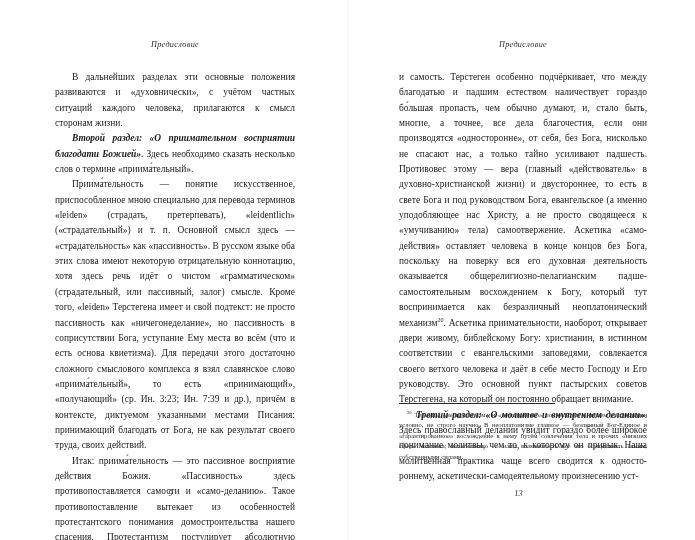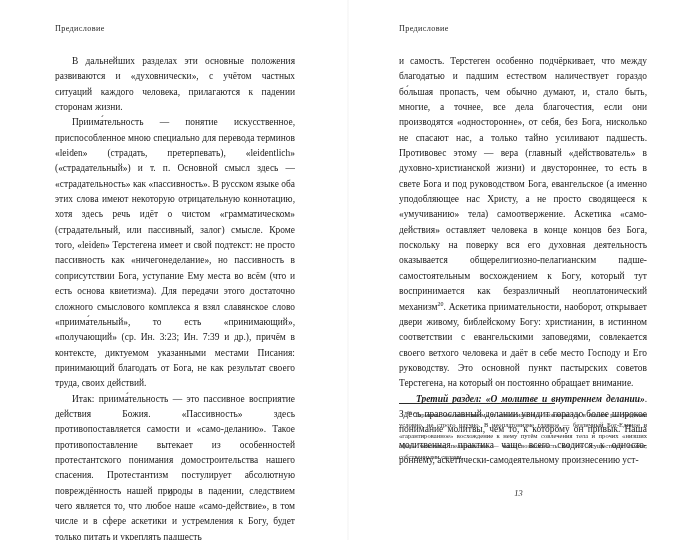--- a/index.html
+++ b/index.html
@@ -32,24 +32,26 @@
   .page {
     position: relative;
     width: 347px;
     height: 540px;
     box-sizing: border-box;
   }
   .page-left  { padding: 0 52px 0 55px; }
   .page-right { padding: 0 47px 0 52px; }
 
   .running-head {
+    text-align: center;
+    font-style: italic;
     font-size: 8.2px;
     letter-spacing: 0.35px;
     color: #2a2a2a;
-    margin: 0;
+    margin: 16px;
     padding-top: 24px;
     height: 12px;
   }
 
   .body-col {
     margin-top: 18px;
   }
 
   p.para {
     margin: 0;
@@ -119,21 +121,24 @@
 </head>
 <body>
 
 <div class="spread">
 
   <div class="page page-left">
     <div class="running-head">Предисловие</div>
 
     <div class="body-col">
       <p class="para">
-        <span>В дальнейших разделах эти основные положения развиваются и «духовнически», с учётом частных ситуаций каждого человека, прилагаются к падении сторонам жизни.</span>
+        <span>В дальнейших разделах эти основные положения развиваются и «духовнически», с учётом частных ситуаций каждого человека, прилагаются к смысл сторонам жизни.</span>
+      </p>
+      <p class="para">
+        <span class="bi">Второй раздел: «О приимательном восприятии благодати Божией»</span><span>. Здесь необходимо сказать несколько слов о термине «приима́тельный».</span>
       </p>
       <p class="para">
         <span>Приима́тельность — понятие искусственное, приспособленное мною специально для перевода терминов «leiden» (страдать, претерпевать), «leidentlich» («страдательный») и т. п. Основной смысл здесь — «страдательность» как «пассивность». В русском языке оба этих слова имеют некоторую отрицательную коннотацию, хотя здесь речь идёт о чистом «грамматическом» (страдательный, или пассивный, залог) смысле. Кроме того, «leiden» Терстегена имеет и свой подтекст: не просто пассивность как «ничегонеделание», но пассивность в соприсутствии Бога, уступание Ему места во всём (что и есть основа квиетизма). Для передачи этого достаточно сложного смыслового комплекса я взял славянское слово «приима́тельный», то есть «принимающий», «получающий» (ср. Ин. 3:23; Ин. 7:39 и др.), причём в контексте, диктуемом указанными местами Писания: принимающий благодать </span><span class="it">от Бога</span><span>, не как результат </span><span class="it">своего</span><span> труда, </span><span class="it">своих</span><span> действий.</span>
       </p>
       <p class="para">
         <span>Итак: </span><span class="it">приима́тельность — это пассивное восприятие действия Божия</span><span>. «Пассивность» здесь противопоставляется самости и «само-деланию». Такое противопоставление вытекает из особенностей протестантского понимания домостроительства нашего спасения. Протестантизм постулирует абсолютную повреждённость нашей природы в падении, следствием чего является то, что любое наше «само-действие», в том числе и в сфере аскетики и устремления к Богу, будет только питать и укреплять падшесть</span>
       </p>
     </div>
 
     <div class="folio">9</div>

